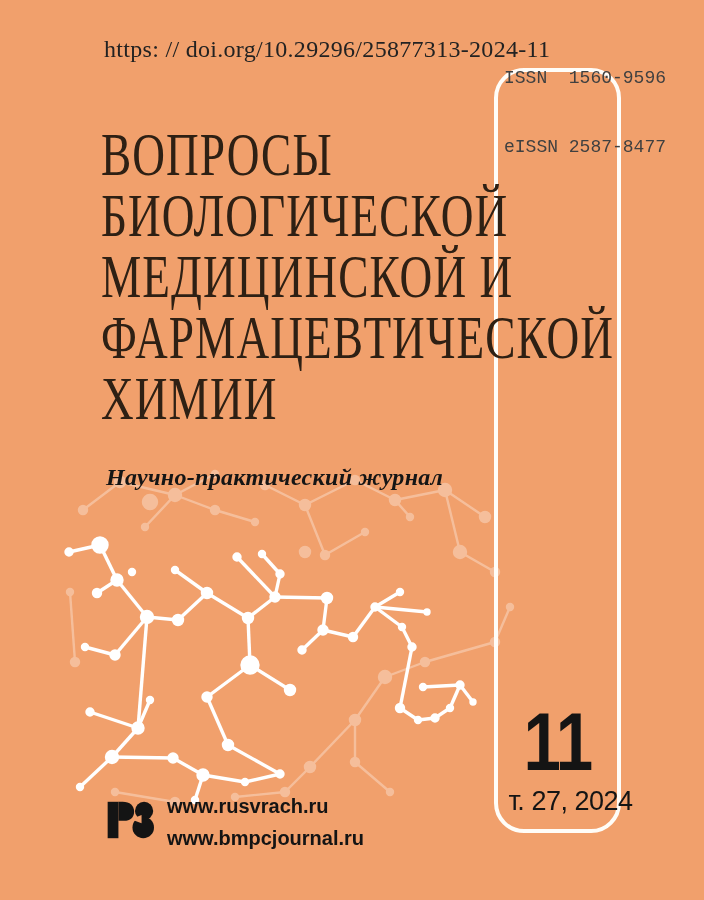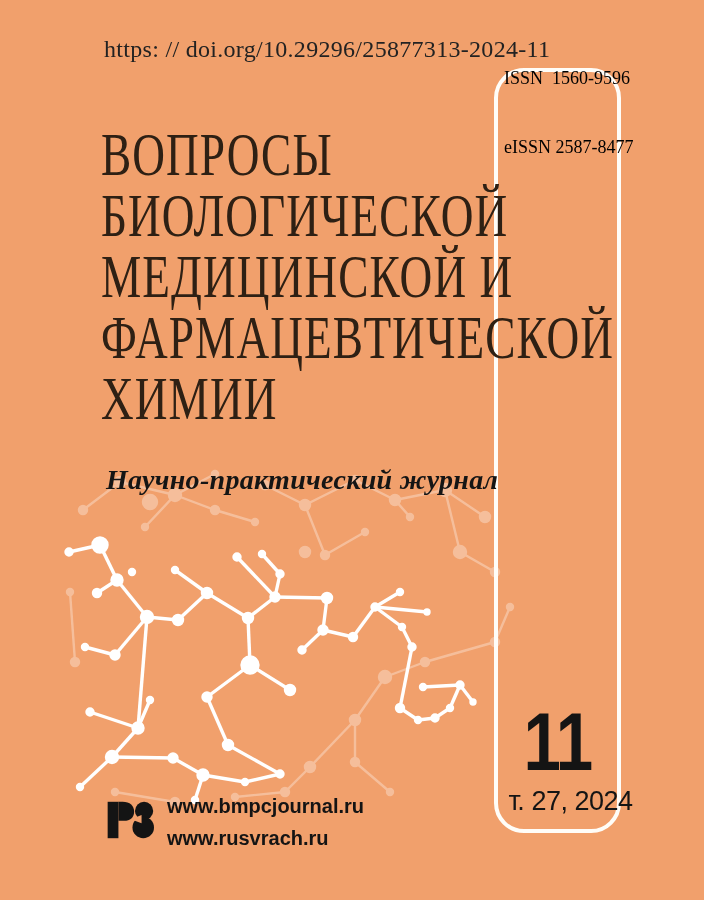--- a/index.html
+++ b/index.html
@@ -7,35 +7,35 @@
     width:704px;height:900px;position:relative;overflow:hidden;
     background:#F1A06C;
     font-family:"Liberation Serif", serif;
   }
   .doi{
     position:absolute;left:104px;top:36px;z-index:3;
     font-size:24px;color:#222;letter-spacing:.3px;white-space:pre;
   }
   .issn-block{
     position:absolute;left:504px;top:21px;z-index:3;
-    font-size:18px;line-height:23px;color:#000000;white-space:pre;
+    font-size:18px;line-height:23px;color:#404040;white-space:pre;font-family:Liberation Mono, monospace;
   }
   .frame{
     position:absolute;left:494px;top:68px;width:119px;height:757px;
     border:4px solid #FFFDF8;border-radius:30px;z-index:1;
   }
   .title{
     position:absolute;left:101px;top:124px;z-index:2;
     color:#2E2014;font-size:62px;line-height:61px;font-weight:400;
     transform:scaleX(.73);transform-origin:left top;
     white-space:nowrap;letter-spacing:1.5px;
   }
   .subtitle{
     position:absolute;left:106px;top:464px;z-index:2;
-    font-style:italic;font-weight:700;font-size:28px;color:#151515;
+    font-style:italic;font-weight:700;font-size:24px;color:#151515;
     letter-spacing:.3px;
   }
   .molecule{position:absolute;left:55px;top:462px;z-index:0;}
   .issue-num{
     position:absolute;left:494px;top:701px;width:127px;z-index:2;
     text-align:center;font-family:"Liberation Sans",sans-serif;
     font-weight:700;font-size:82px;line-height:82px;color:#141414;
     letter-spacing:-2px;transform:scaleX(.82);transform-origin:center top;
   }
   .issue-vol{
@@ -236,15 +236,15 @@
 
 <svg class="logo" width="48" height="46" viewBox="0 0 58 46">
   <rect x="2" y="1" width="13" height="44" fill="#141414"></rect>
   <path d="M15,1 h5 c9,0 14,5 14,12 c0,7 -5,11 -12,11 h-7 z" fill="#141414"></path>
   <circle cx="46" cy="12" r="11" fill="#141414"></circle>
   <circle cx="45" cy="32" r="13" fill="#141414"></circle>
   <polygon points="30,22 43,17 43,27" fill="#F1A06C"></polygon>
 </svg>
 
 <div class="links">
+  <span class="link">www.rusvrach.ru</span>
   <span class="link">www.bmpcjournal.ru</span>
-  <span class="link">www.rusvrach.ru</span>
 </div>
 
 </body></html>

